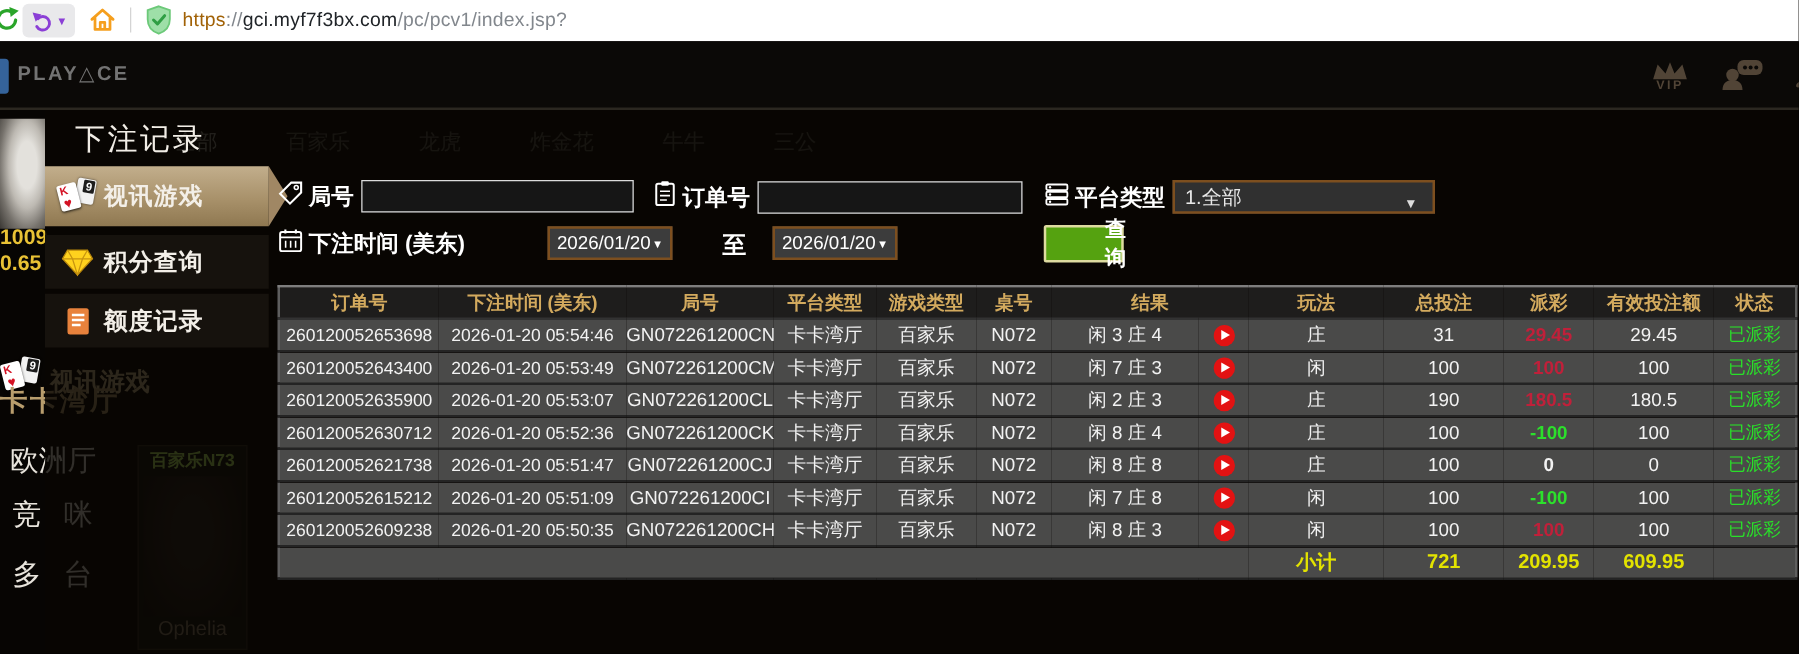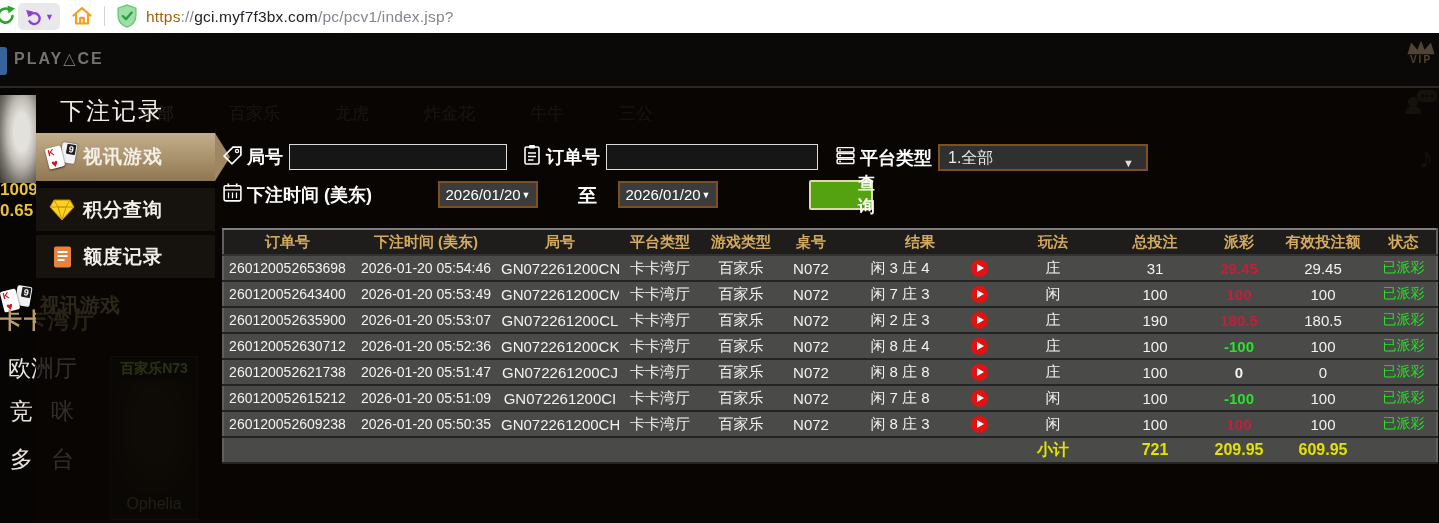--- a/index.html
+++ b/index.html
@@ -17,21 +17,21 @@
   .b-url { position:absolute; left:146px; top:0; height:33px; display:flex; align-items:center; font-size:15.5px; letter-spacing:0.2px; cursor:text; }
   .u-scheme { color:#a16207; }
   .u-sep { color:#82878d; }
   .u-host { color:#202428; }
   .u-path { color:#82878d; }
 
   
   .app-header { position:absolute; left:0; top:33px; width:1439px; height:55px; background:#0b0907; border-bottom:2px solid #2b2720; }
   .logo-sliver { position:absolute; left:0; top:14px; width:7px; height:28px; background:#35639a; border-radius:0 3px 3px 0; }
   .logo { position:absolute; left:14px; top:16px; font-size:16px; font-weight:bold; letter-spacing:2px; color:#737373; }
-  .hdr-icons { position:absolute; right:0; top:6px; height:44px; display:flex; align-items:center; gap:22px;flex-direction:column; }
+  .hdr-icons { position:absolute; right:0; top:6px; height:44px; display:flex; align-items:center; gap:22px; }
   .vip-wrap { display:flex; flex-direction:column; align-items:center; cursor:pointer; }
   .vip-txt { color:#514436; font-size:10px; font-weight:bold; letter-spacing:2px; margin-top:-3px; }
   .chat-wrap { cursor:pointer; }
   .note-icon { color:#514436; font-size:30px; font-weight:bold; margin-right:-10px; cursor:pointer; }
 
   
   .bg-avatar { position:absolute; left:0; top:95px; width:36px; height:88px;
     background:radial-gradient(ellipse at 60% 42%, #e3e1dc 0 26%, #bdb9b2 48%, #76726c 72%, #3a3733 100%); }
   .bg-balance { position:absolute; left:0; color:#e9c235; font-size:17px; font-weight:bold; }
   .bg-mini-cards { position:absolute; left:2px; top:286px; width:32px; height:30px; }
@@ -273,21 +273,21 @@
       </div>
       <div class="datebox" style="left:216px; top:93px;">
         <span>2026/01/20</span>
           <span class="d-arrow">▼</span>
       </div>
       <div class="to-label" style="left:356px; top:95px;">至</div>
       <div class="datebox" style="left:396px; top:93px;">
         <span>2026/01/20</span>
           <span class="d-arrow">▼</span>
       </div>
-      <div class="query-btn" style="left:587px; top:92px;padding-left:48px;">
+      <div class="query-btn" style="left:613px; top:92px;padding-left:48px;">
         <svg width="15" height="15" viewBox="0 0 16 16">
             <circle cx="6.5" cy="6.5" r="4.6" fill="none" stroke="#fff" stroke-width="1.8"></circle>
             <path d="M10 10 L14.5 14.5" stroke="#fff" stroke-width="1.8" stroke-linecap="round"></path>
           </svg>
         <span>查询</span>
       </div>
 
       <table class="records">
         <colgroup>
           <col style="width:128px">

